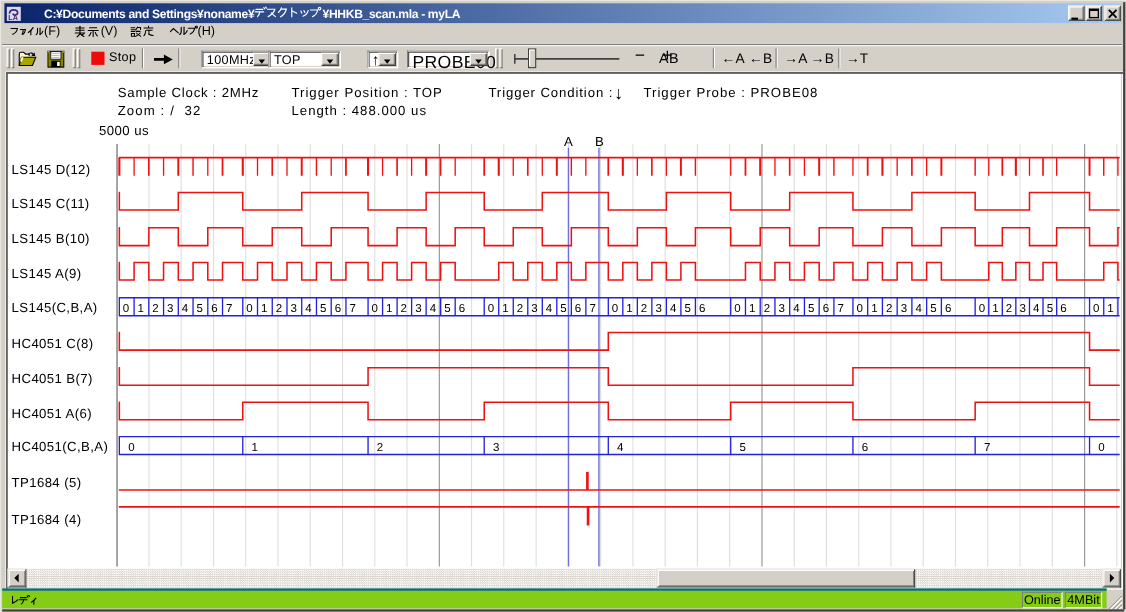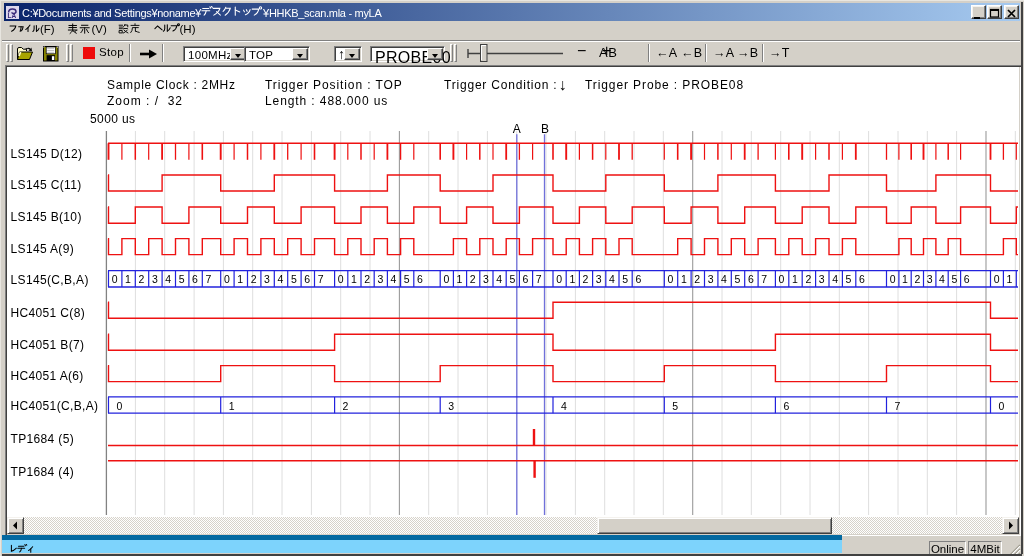--- a/index.html
+++ b/index.html
@@ -1,16 +1,16 @@
 <!DOCTYPE html>
 <html><head><meta charset="utf-8"><style>
 *{margin:0;padding:0;box-sizing:border-box}
 body{width:1024px;height:556px;font-family:"Liberation Sans",sans-serif;background:#d4d0c8;overflow:hidden;position:relative}
 .titlebar{position:absolute;left:4px;top:3px;width:1016px;height:18px;background:linear-gradient(to right,#0a246a,#a6caf0);}
-.title-text{position:absolute;left:18px;top:3px;color:#fff;font-size:11px;font-weight:normal;letter-spacing:-0.3px;white-space:nowrap}
+.title-text{position:absolute;left:36px;top:3px;color:#fff;font-size:11px;font-weight:bold;letter-spacing:-0.3px;white-space:nowrap}
 .tbtn{position:absolute;top:2px;width:15px;height:14px;background:#d4d0c8;border:1px solid;border-color:#fff #404040 #404040 #fff;box-shadow:inset -1px -1px 0 #808080,inset 1px 1px 0 #f4f2ee}
 .menubar{position:absolute;left:2px;top:22px;width:1018px;height:17px;background:#d4d0c8}
 .toolbar{position:absolute;left:2px;top:40px;width:1018px;height:40px;background:#d4d0c8;border-top:1px solid #808080;box-shadow:inset 0 1px 0 #fff}
 .combo{position:absolute;top:5px;height:16px;background:#fff;border:1px solid;border-color:#808080 #fff #fff #808080;box-shadow:inset 1px 1px 0 #404040,inset -1px -1px 0 #d4d0c8;font-size:11.5px}
 .combo .tx{position:absolute;left:4px;top:1.5px;letter-spacing:0.3px;white-space:nowrap}
 .combo .btn{position:absolute;right:1px;top:1px;bottom:1px;width:16px;background:#d4d0c8;border:1px solid;border-color:#fff #404040 #404040 #fff;box-shadow:inset -1px -1px 0 #808080}
 .combo .btn:after{content:"";position:absolute;left:3.5px;top:5px;border:3.5px solid transparent;border-top:4px solid #000}
 .vsep{position:absolute;top:3px;height:18px;width:2px;border-left:1px solid #808080;border-right:1px solid #fff}
 .grip{position:absolute;top:3px;height:18px;width:3px;border:1px solid;border-color:#fff #808080 #808080 #fff}
 .tbx{position:absolute;top:5px;font-size:12.5px;letter-spacing:0.2px}
@@ -400,21 +400,21 @@
 <div style="position:absolute;left:7px;top:517px;width:1012px;height:17px;background:repeating-conic-gradient(#fff 0% 25%,#d6d2ca 0% 50%) 0 0/2px 2px">
  <div class="sbtn" style="left:0;top:0"><svg width="15" height="15">
         <path d="M9 3.5 L5 7.5 L9 11.5 Z" fill="#000"></path>
       </svg></div>
  <div class="sbtn" style="right:0;top:0"><svg width="15" height="15">
         <path d="M6 3.5 L10 7.5 L6 11.5 Z" fill="#000"></path>
       </svg></div>
  <div style="position:absolute;left:590px;top:0;width:235px;height:17px;background:#d4d0c8;border:1px solid;border-color:#f4f2ee #404040 #404040 #f4f2ee;box-shadow:inset 1px 1px 0 #fff,inset -1px -1px 0 #808080"></div>
 </div>
 
-<div style="position:absolute;left:2px;top:535px;width:840px;height:18px;background:#7dd3fc;border-top:5px solid #0369a1">
+<div style="position:absolute;left:2px;top:535px;width:1004px;height:18px;background:#84cc16;border-top:2px solid #0369a1">
  <svg style="position:absolute;left:7px;top:4px" width="28" height="11" viewBox="0 0 28 11">
       <g fill="none" stroke="#000" stroke-width="1.35" stroke-linecap="round">
         <path d="M3.2 1.6 V9.8 Q6.4 9 9.8 5.6" transform="translate(0,0) scale(0.75)"></path>
         <path d="M2 3 H9.2" transform="translate(8,0) scale(0.75)"></path>
         <path d="M1 5.6 H10.2" transform="translate(8,0) scale(0.75)"></path>
         <path d="M6 5.6 Q5.6 8.8 3.6 10.6" transform="translate(8,0) scale(0.75)"></path>
         <path d="M10.3 1 L11.3 2.4" transform="translate(8,0) scale(0.75)"></path>
         <path d="M12.1 0.2 L13.1 1.6" transform="translate(8,0) scale(0.75)"></path>
         <path d="M8.2 3.6 Q5.6 7 2.8 8.6" transform="translate(17.5,0) scale(0.75)"></path>
         <path d="M5.7 6.2 V11" transform="translate(17.5,0) scale(0.75)"></path>

